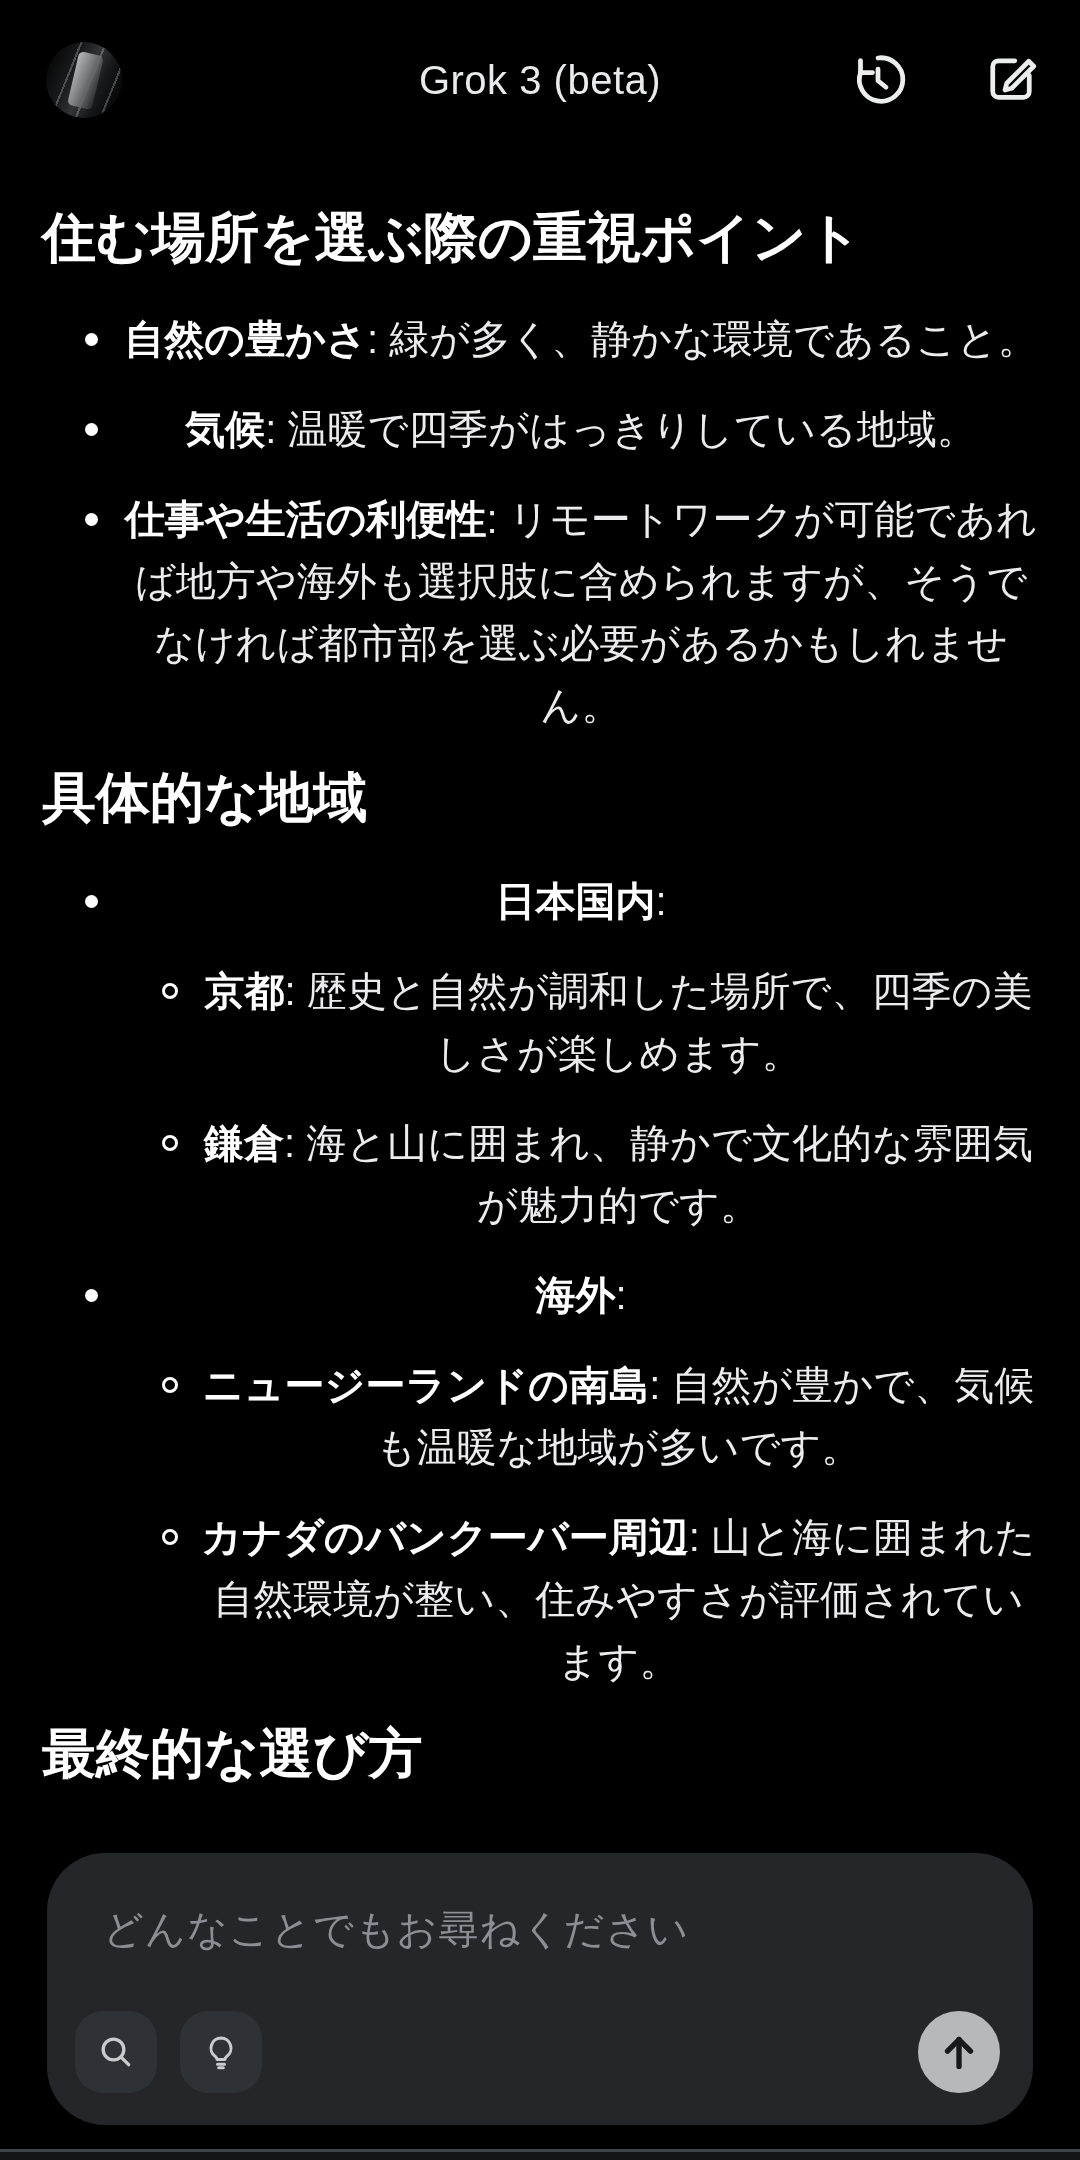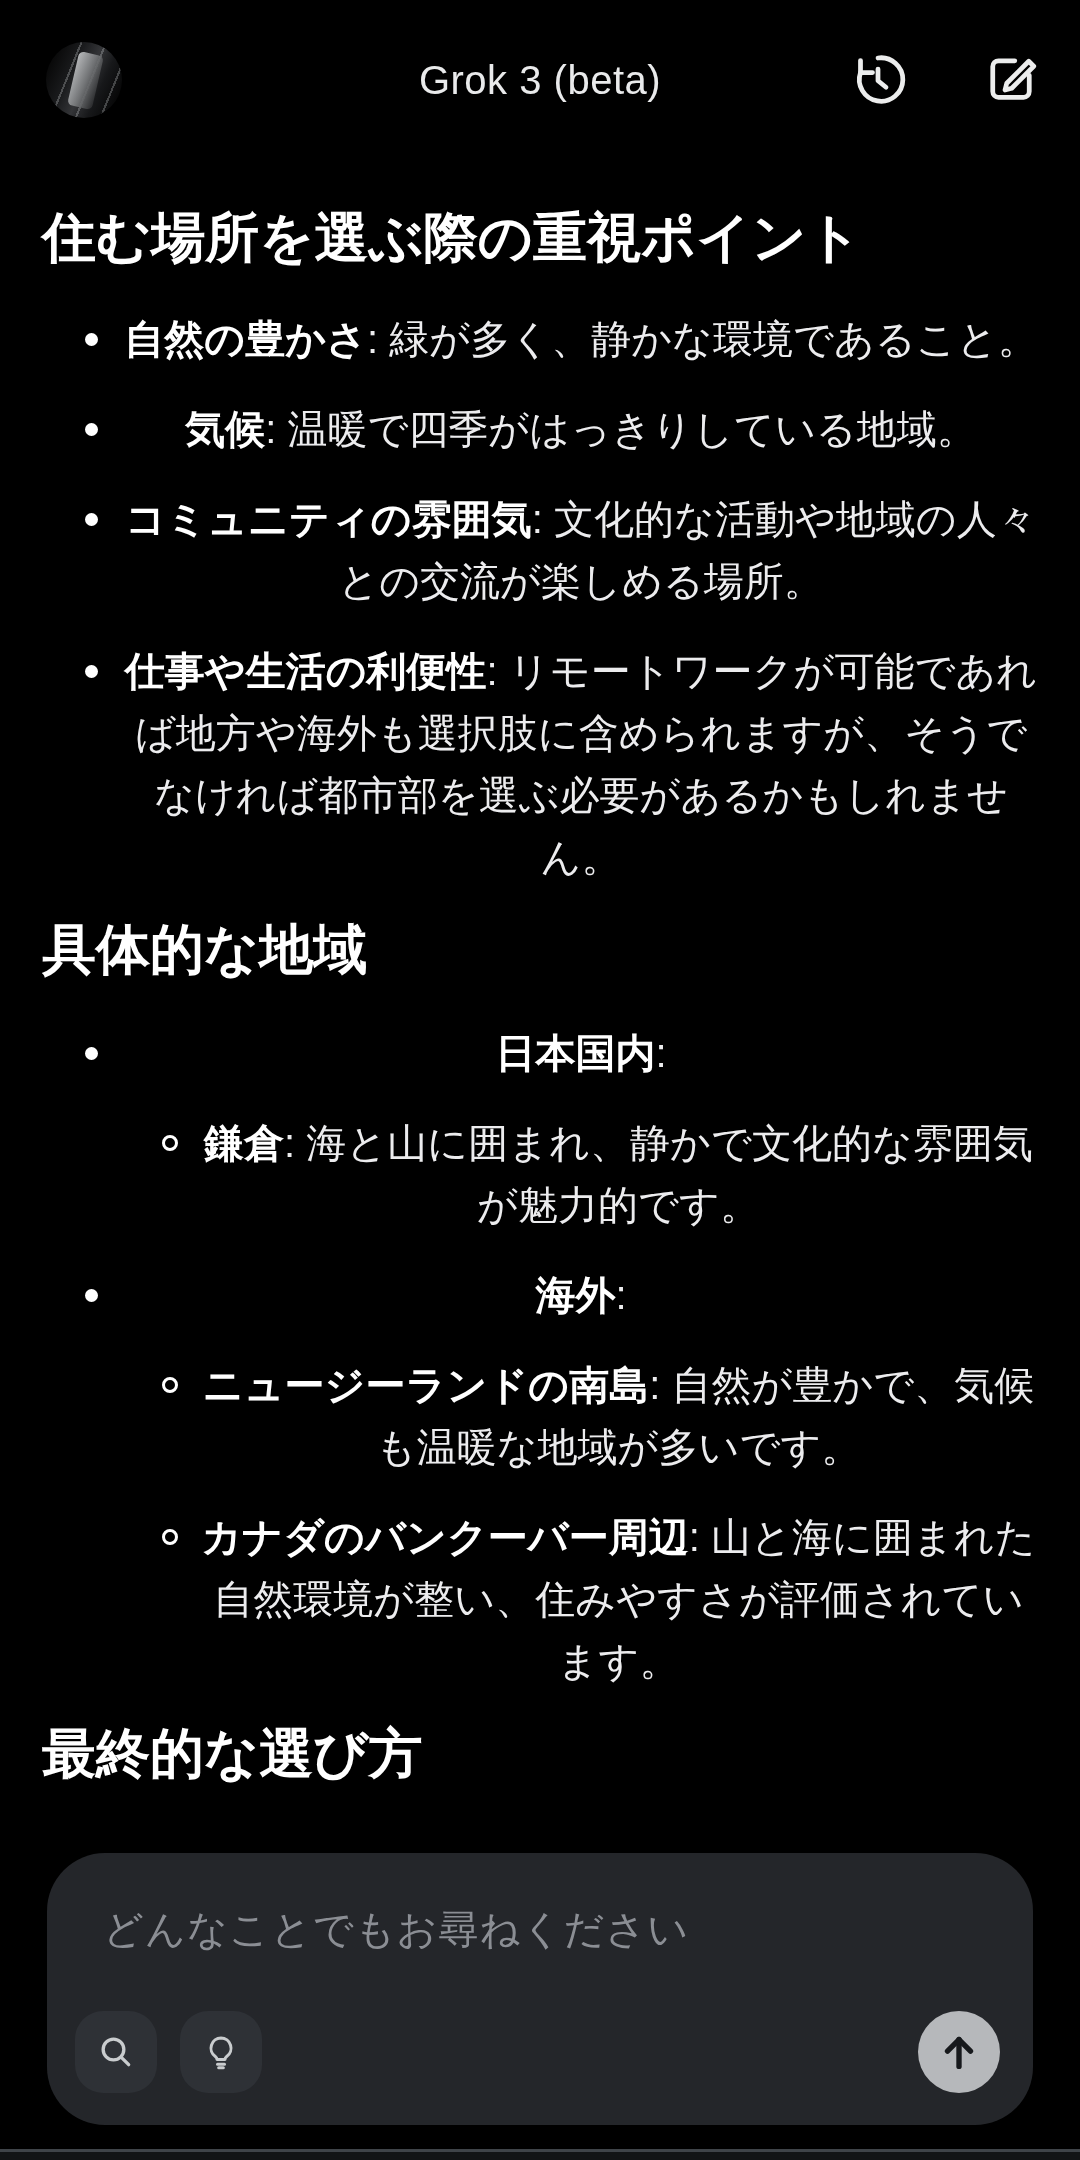--- a/index.html
+++ b/index.html
@@ -81,29 +81,29 @@
       </svg>
     </button>
   </div>
 
   <div class="chat">
 
     <h2 class="md-h h-first">住む場所を選ぶ際の重視ポイント</h2>
     <ul class="level1">
       <li class="l1"><span class="b">自然の豊かさ</span><span class="t">: 緑が多く、静かな環境であること。</span></li>
       <li class="l1"><span class="b">気候</span><span class="t">: 温暖で四季がはっきりしている地域。</span></li>
-      <li class="l1"><span class="b">コミュニティの雰囲気</span><span class="t">: 文化的な活動や地域の人々との交流が楽しめる場所。</span></li>
       <li class="l1"><span class="b">仕事や生活の利便性</span><span class="t">: リモートワークが可能であれば地方や海外も選択肢に含められますが、そうでなければ都市部を選ぶ必要があるかもしれません。</span></li>
     </ul>
 
     <h2 class="md-h h-mid">具体的な地域</h2>
     <ul class="level1">
       <li class="l1">
         <span class="b">日本国内</span><span class="t">:</span>
         <ul class="level2">
+          <li class="l2"><span class="b">京都</span><span class="t">: 歴史と自然が調和した場所で、四季の美しさが楽しめます。</span></li>
           <li class="l2"><span class="b">鎌倉</span><span class="t">: 海と山に囲まれ、静かで文化的な雰囲気が魅力的です。</span></li>
         </ul>
       </li>
       <li class="l1">
         <span class="b">海外</span><span class="t">:</span>
         <ul class="level2">
           <li class="l2"><span class="b">ニュージーランドの南島</span><span class="t">: 自然が豊かで、気候も温暖な地域が多いです。</span></li>
           <li class="l2"><span class="b">カナダのバンクーバー周辺</span><span class="t">: 山と海に囲まれた自然環境が整い、住みやすさが評価されています。</span></li>
         </ul>
       </li>

